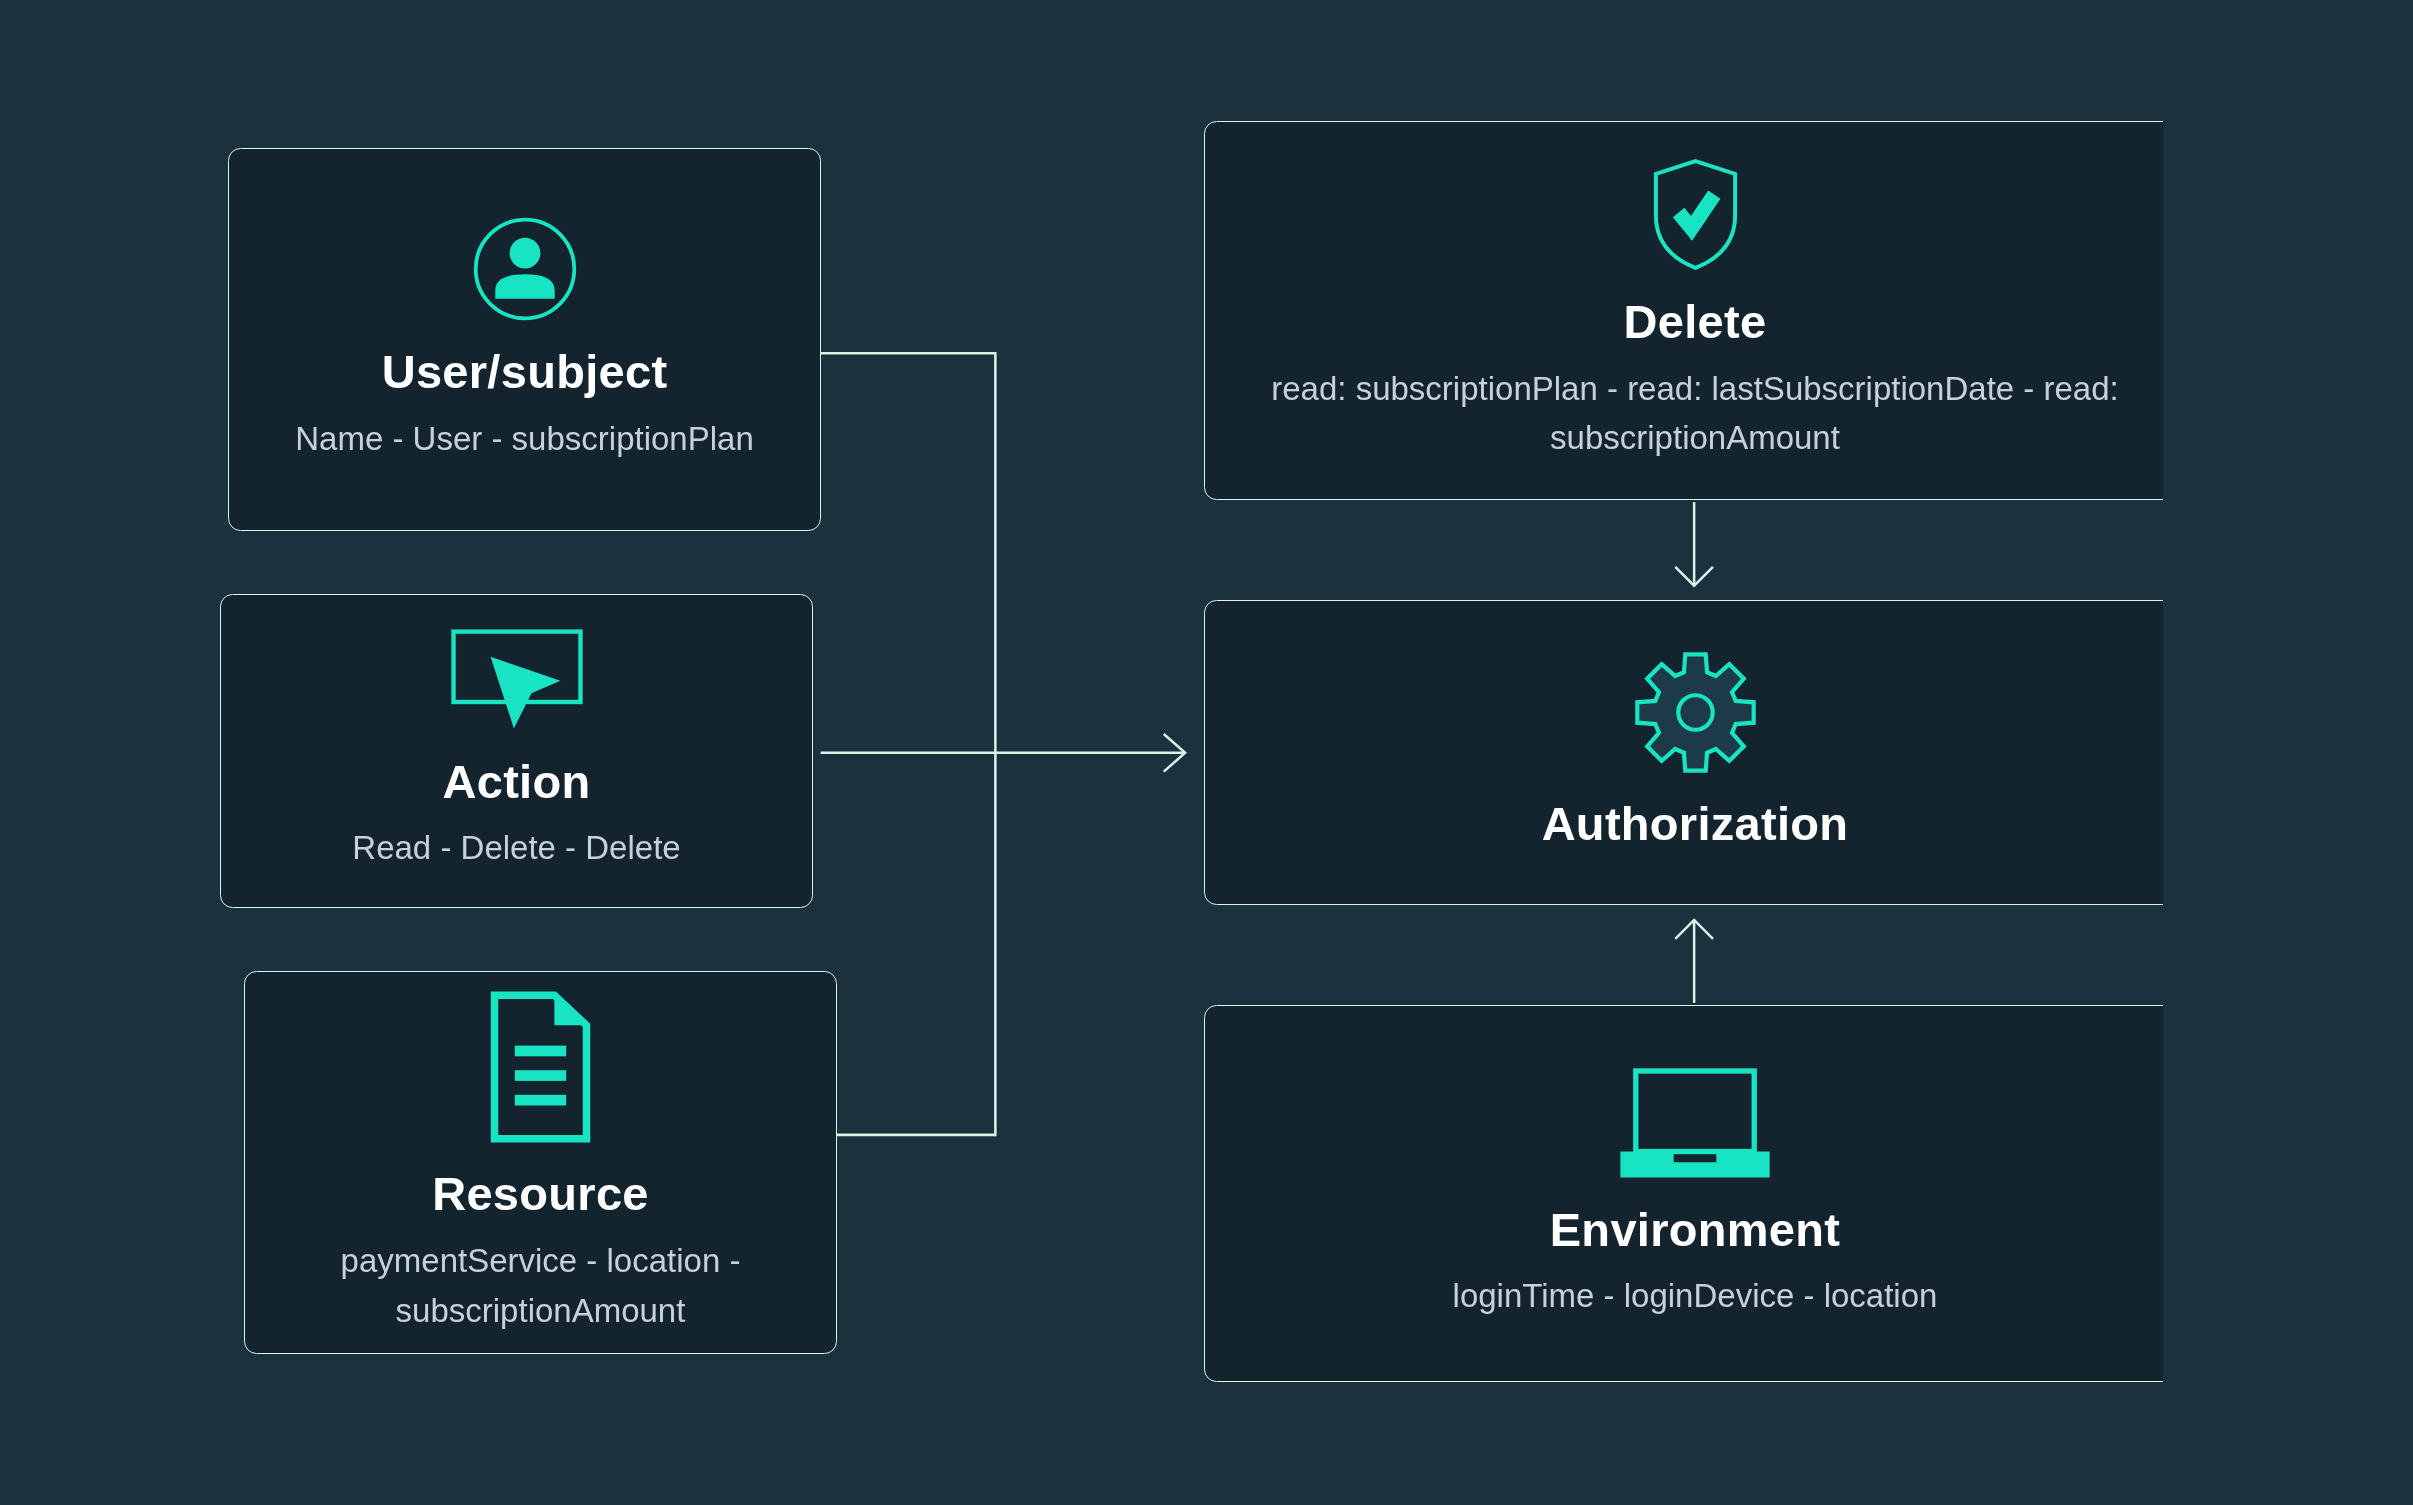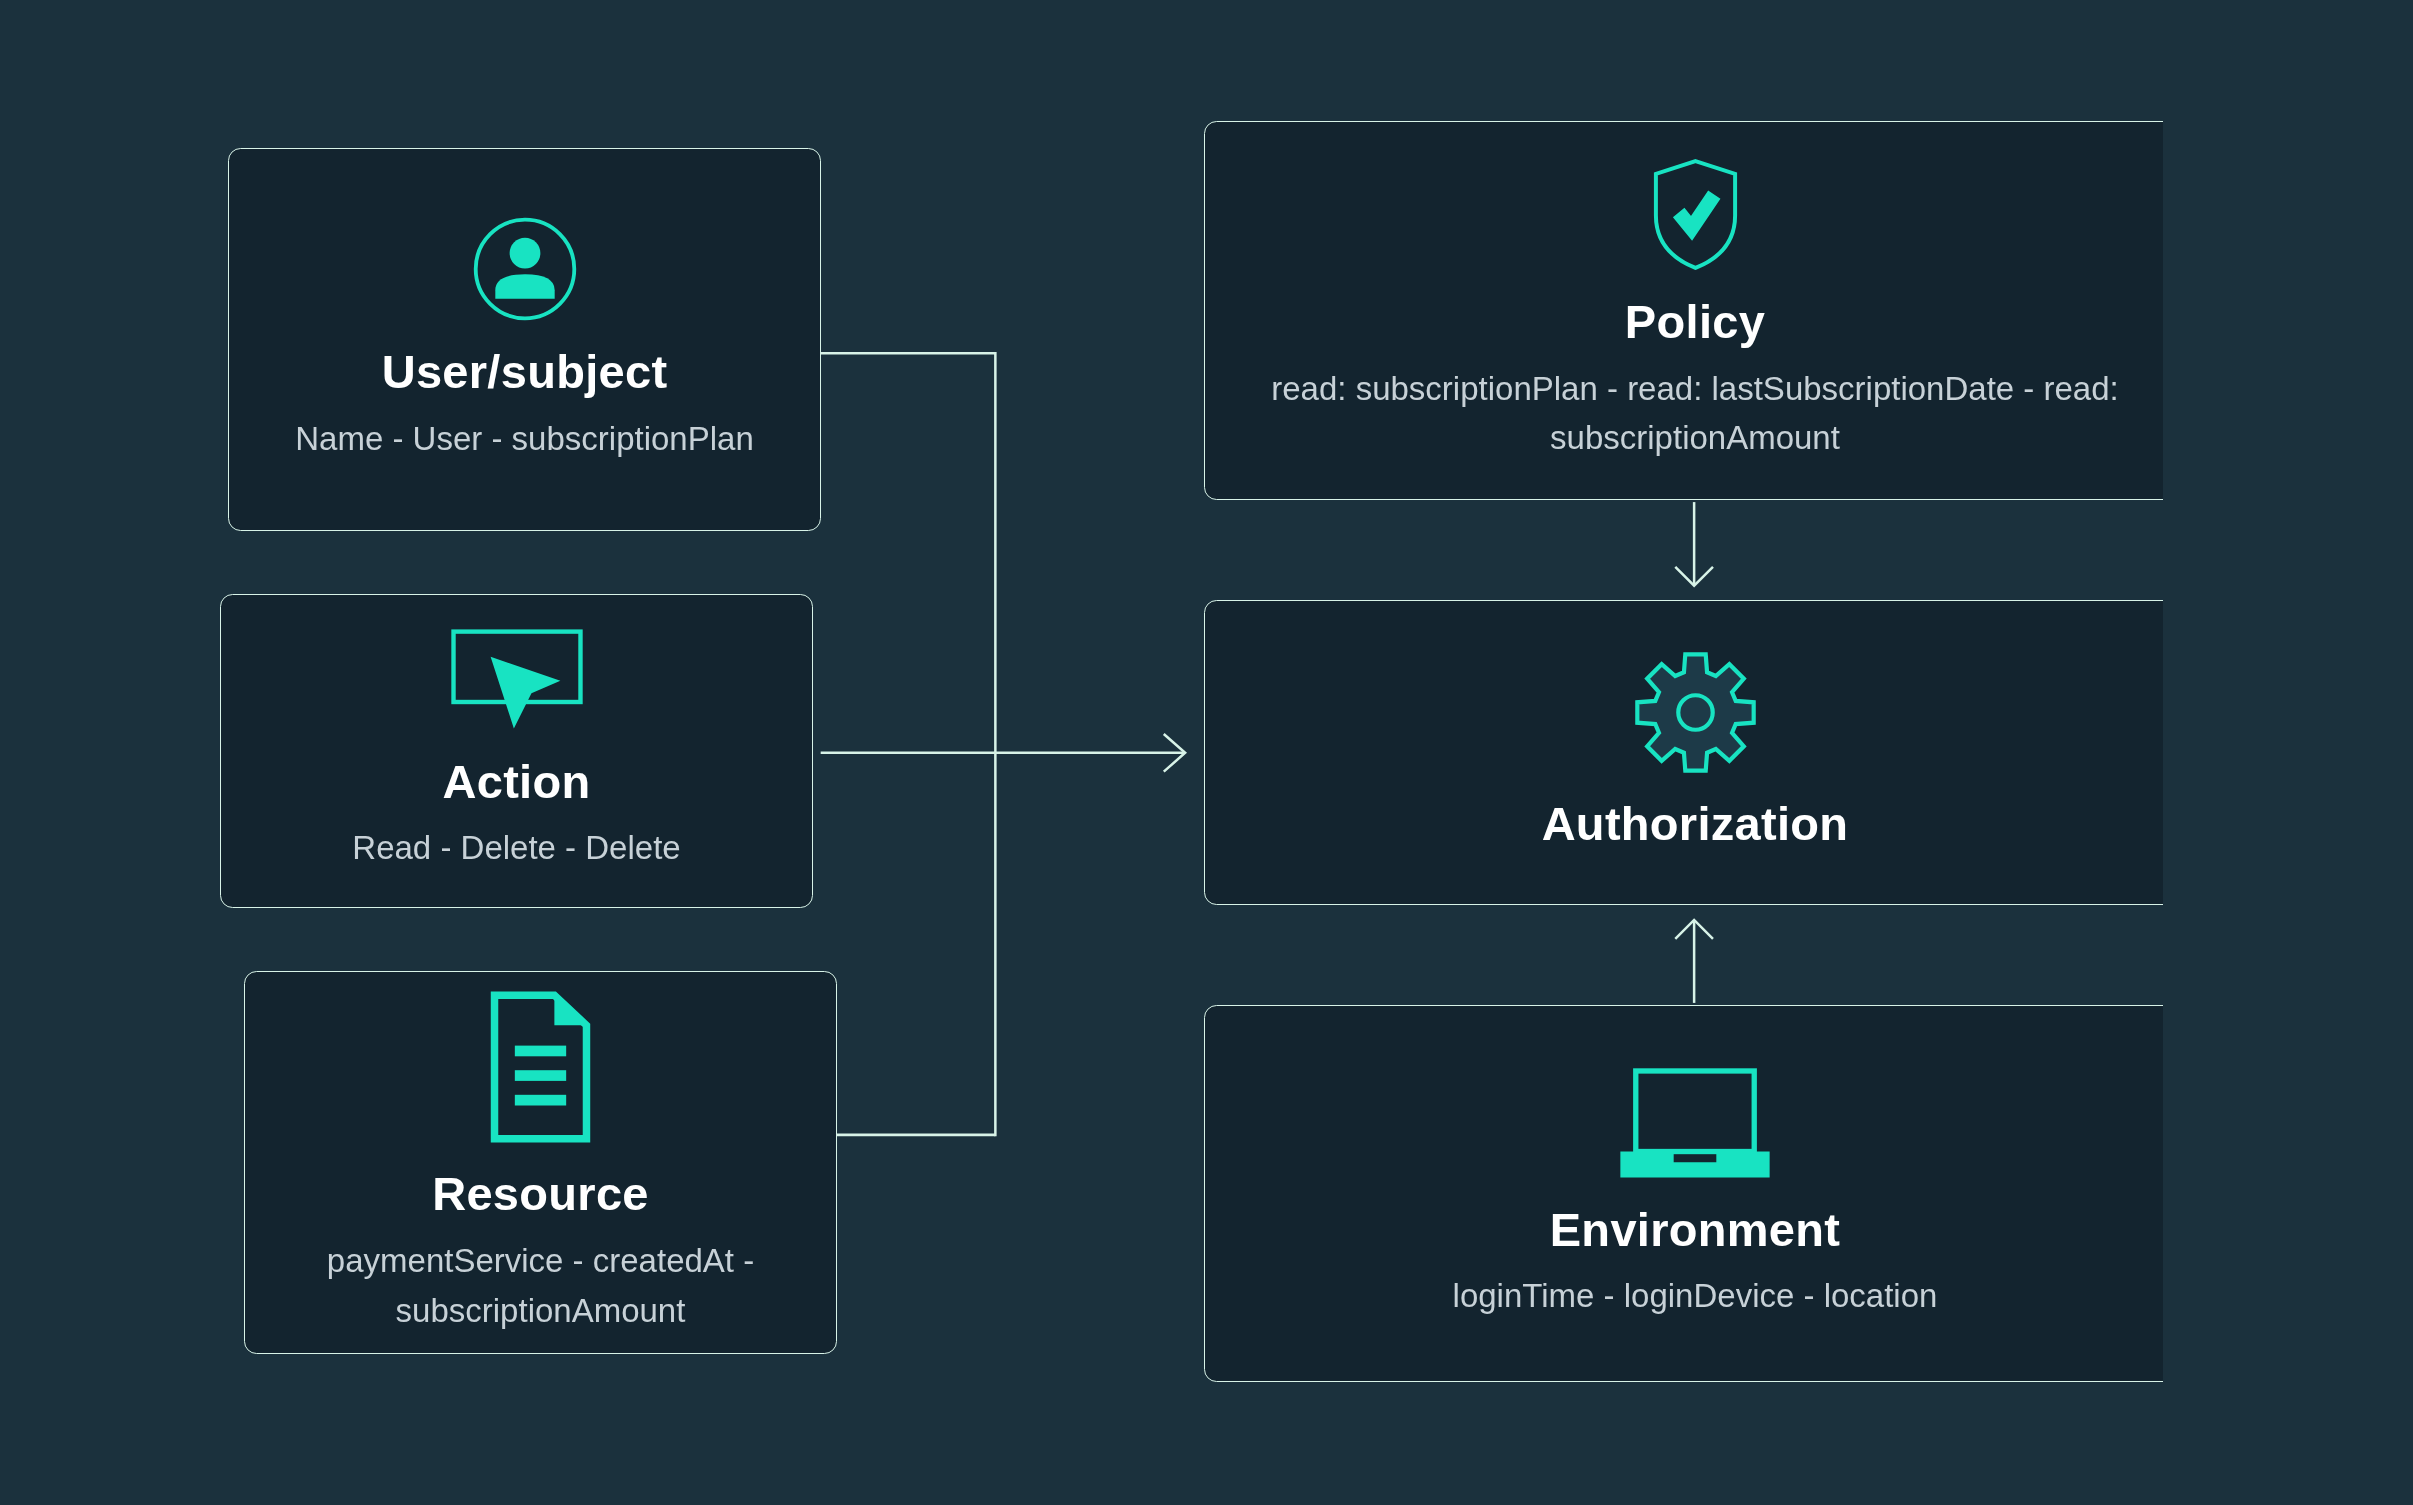--- a/index.html
+++ b/index.html
@@ -99,29 +99,29 @@
 
   <div class="node" id="box-resource">
     <svg class="node-icon" width="107" height="154" viewBox="0 0 100 144" xmlns="http://www.w3.org/2000/svg">
       <path class="accent-stroke" d="M7 5 L63 5 L93 33 L93 139 L7 139 Z" stroke-width="7" stroke-linejoin="miter"></path>
       <polygon class="accent-fill" points="63,5 93,33 63,33"></polygon>
       <rect class="accent-fill" x="26" y="52" width="48" height="10"></rect>
       <rect class="accent-fill" x="26" y="75" width="48" height="10"></rect>
       <rect class="accent-fill" x="26" y="98" width="48" height="10"></rect>
     </svg>
     <div class="node-title">Resource</div>
-    <div class="node-subtitle">paymentService - createdAt - subscriptionAmount</div>
+    <div class="node-subtitle">paymentService - location - subscriptionAmount</div>
   </div>
 
   <div class="node" id="box-policy">
     <svg class="node-icon" width="99" height="113" viewBox="0 0 100 114" xmlns="http://www.w3.org/2000/svg">
       <path class="accent-stroke" d="M50 3 L90 16 L90 58 Q90 95 50 111 Q10 95 10 58 L10 16 Z" stroke-width="4"></path>
       <polyline class="accent-stroke" points="33,55 46,71 69,37" stroke-width="15" stroke-linecap="butt" stroke-linejoin="miter" style="stroke:var(--accent)"></polyline>
     </svg>
-    <div class="node-title">Policy</div>
+    <div class="node-title">Delete</div>
     <div class="node-subtitle">read: subscriptionPlan - read: lastSubscriptionDate - read: subscriptionAmount</div>
   </div>
 
   <div class="node" id="box-environment">
     <svg class="node-icon" width="154" height="113" viewBox="0 0 130 95" xmlns="http://www.w3.org/2000/svg">
       <rect class="accent-stroke" x="15" y="4" width="100" height="68" stroke-width="4.5"></rect>
       <path class="accent-fill" d="M2 72 L47 72 L47 81 L83 81 L83 72 L128 72 L128 94 L2 94 Z"></path>
     </svg>
     <div class="node-title">Environment</div>
     <div class="node-subtitle">loginTime - loginDevice - location</div>

